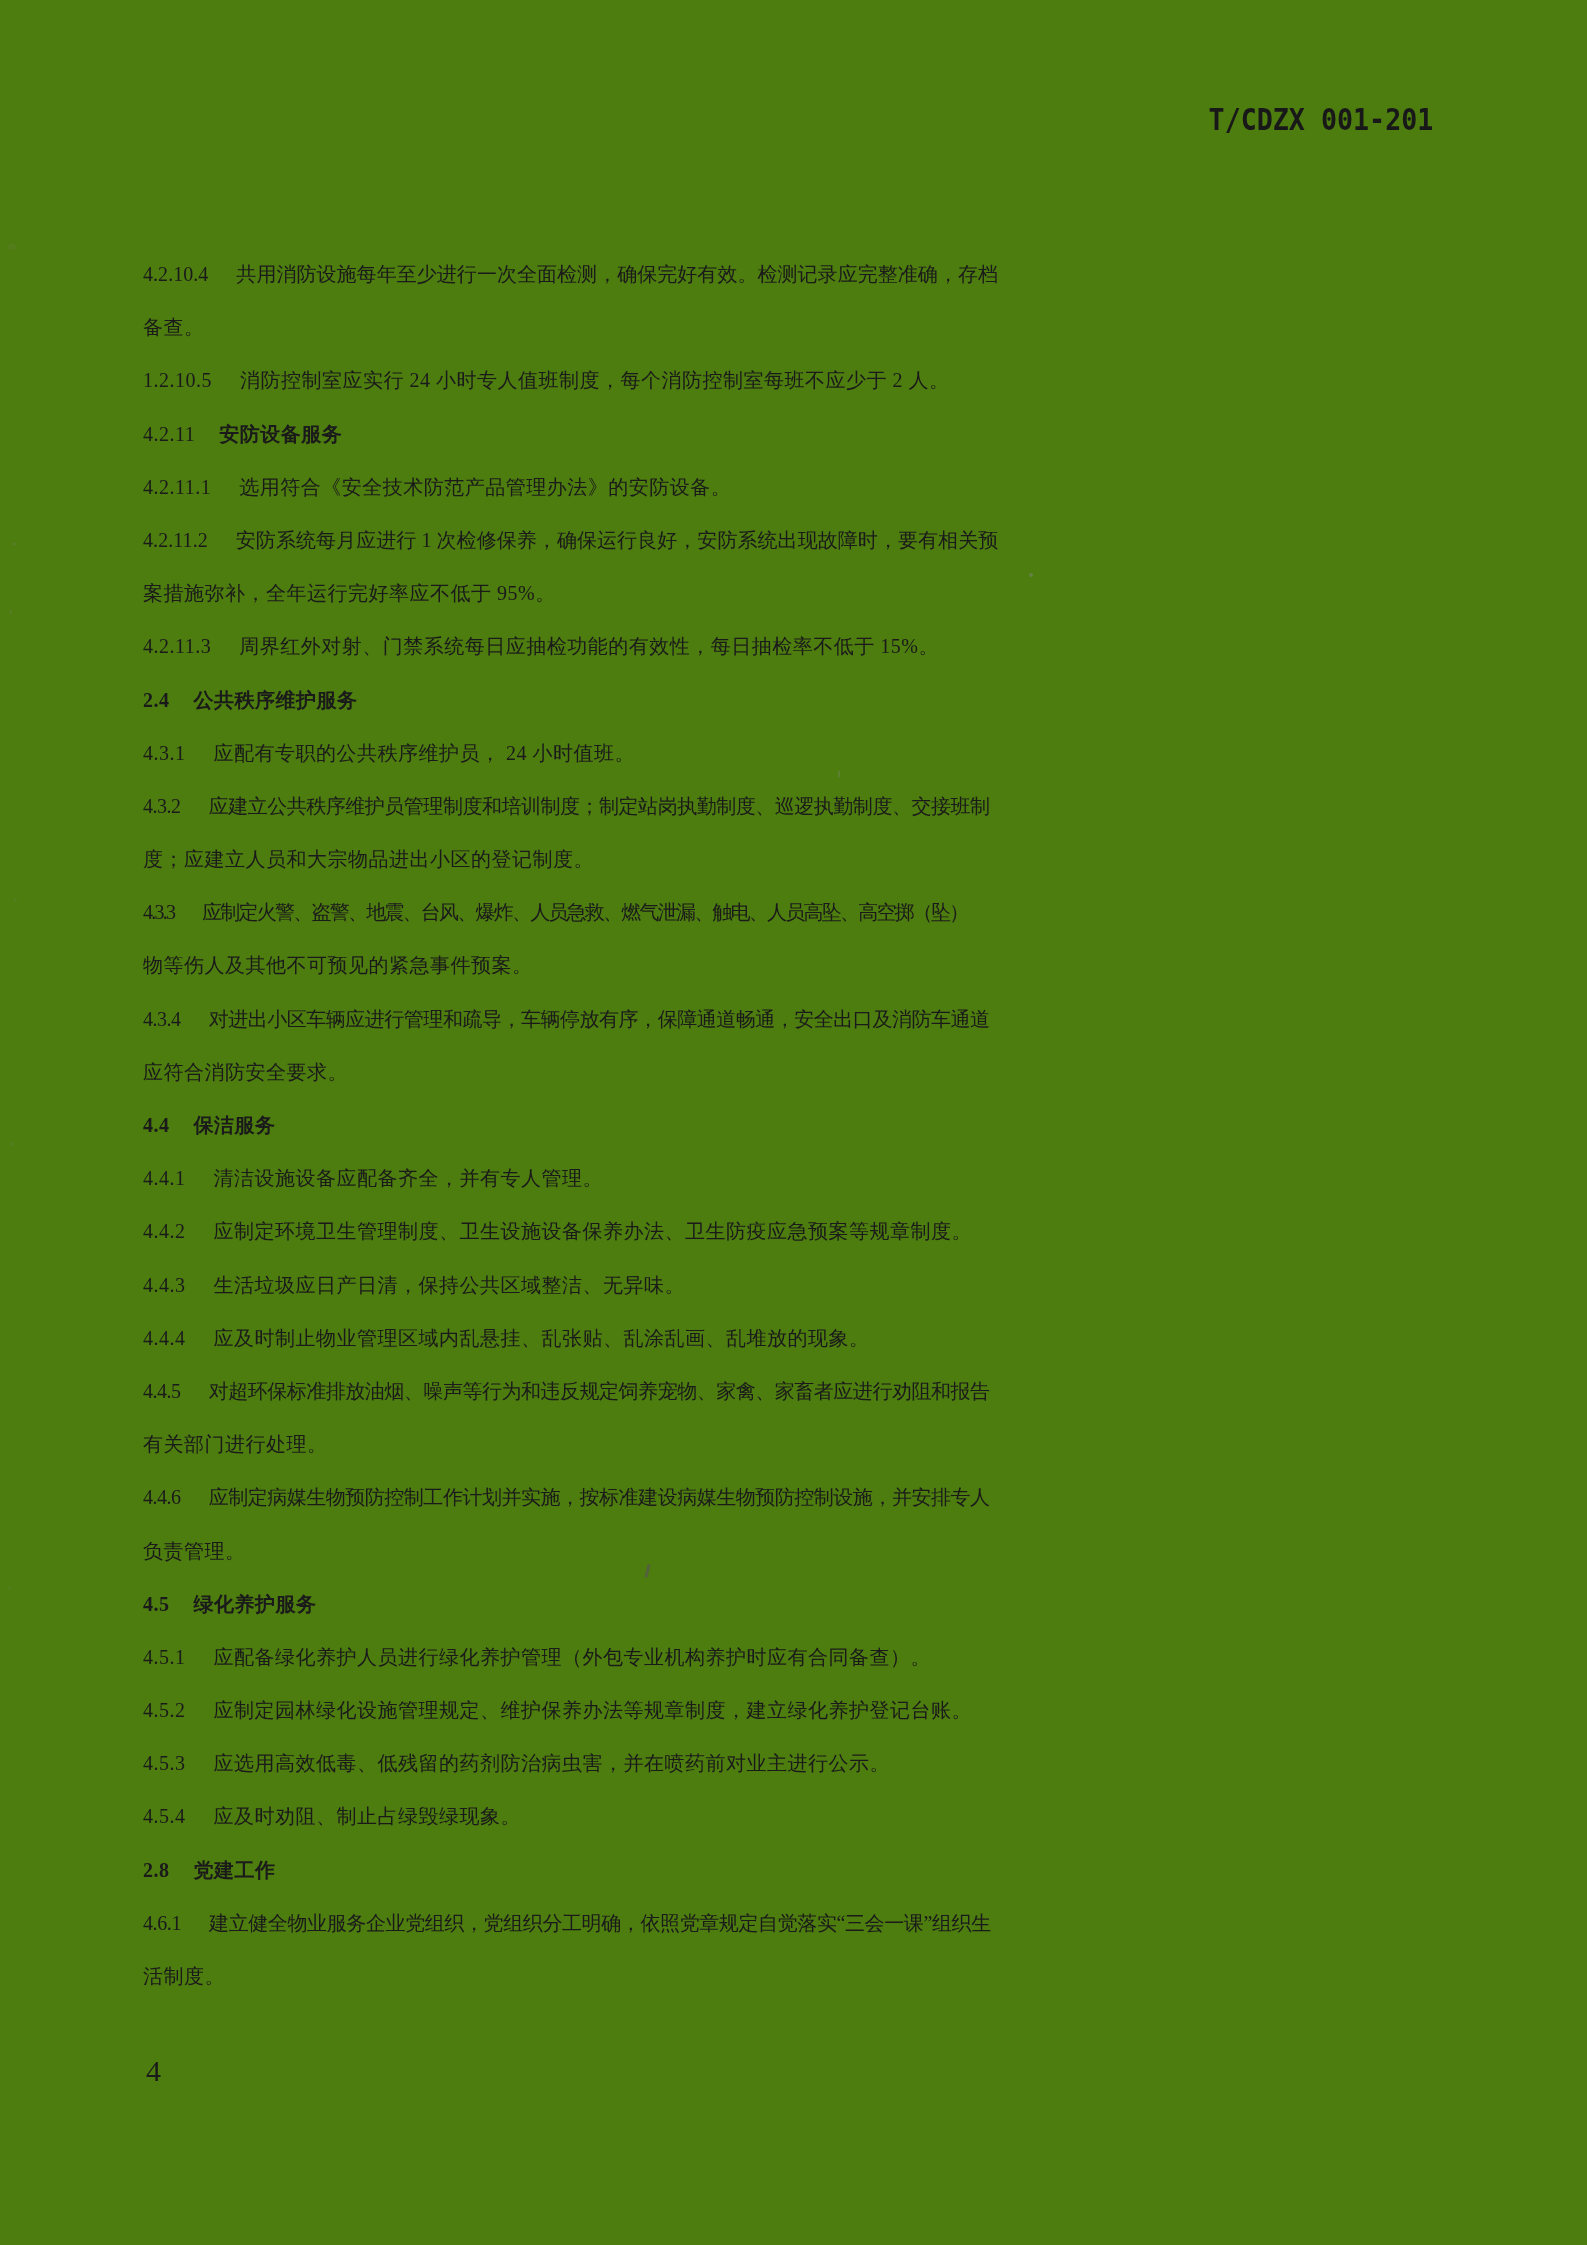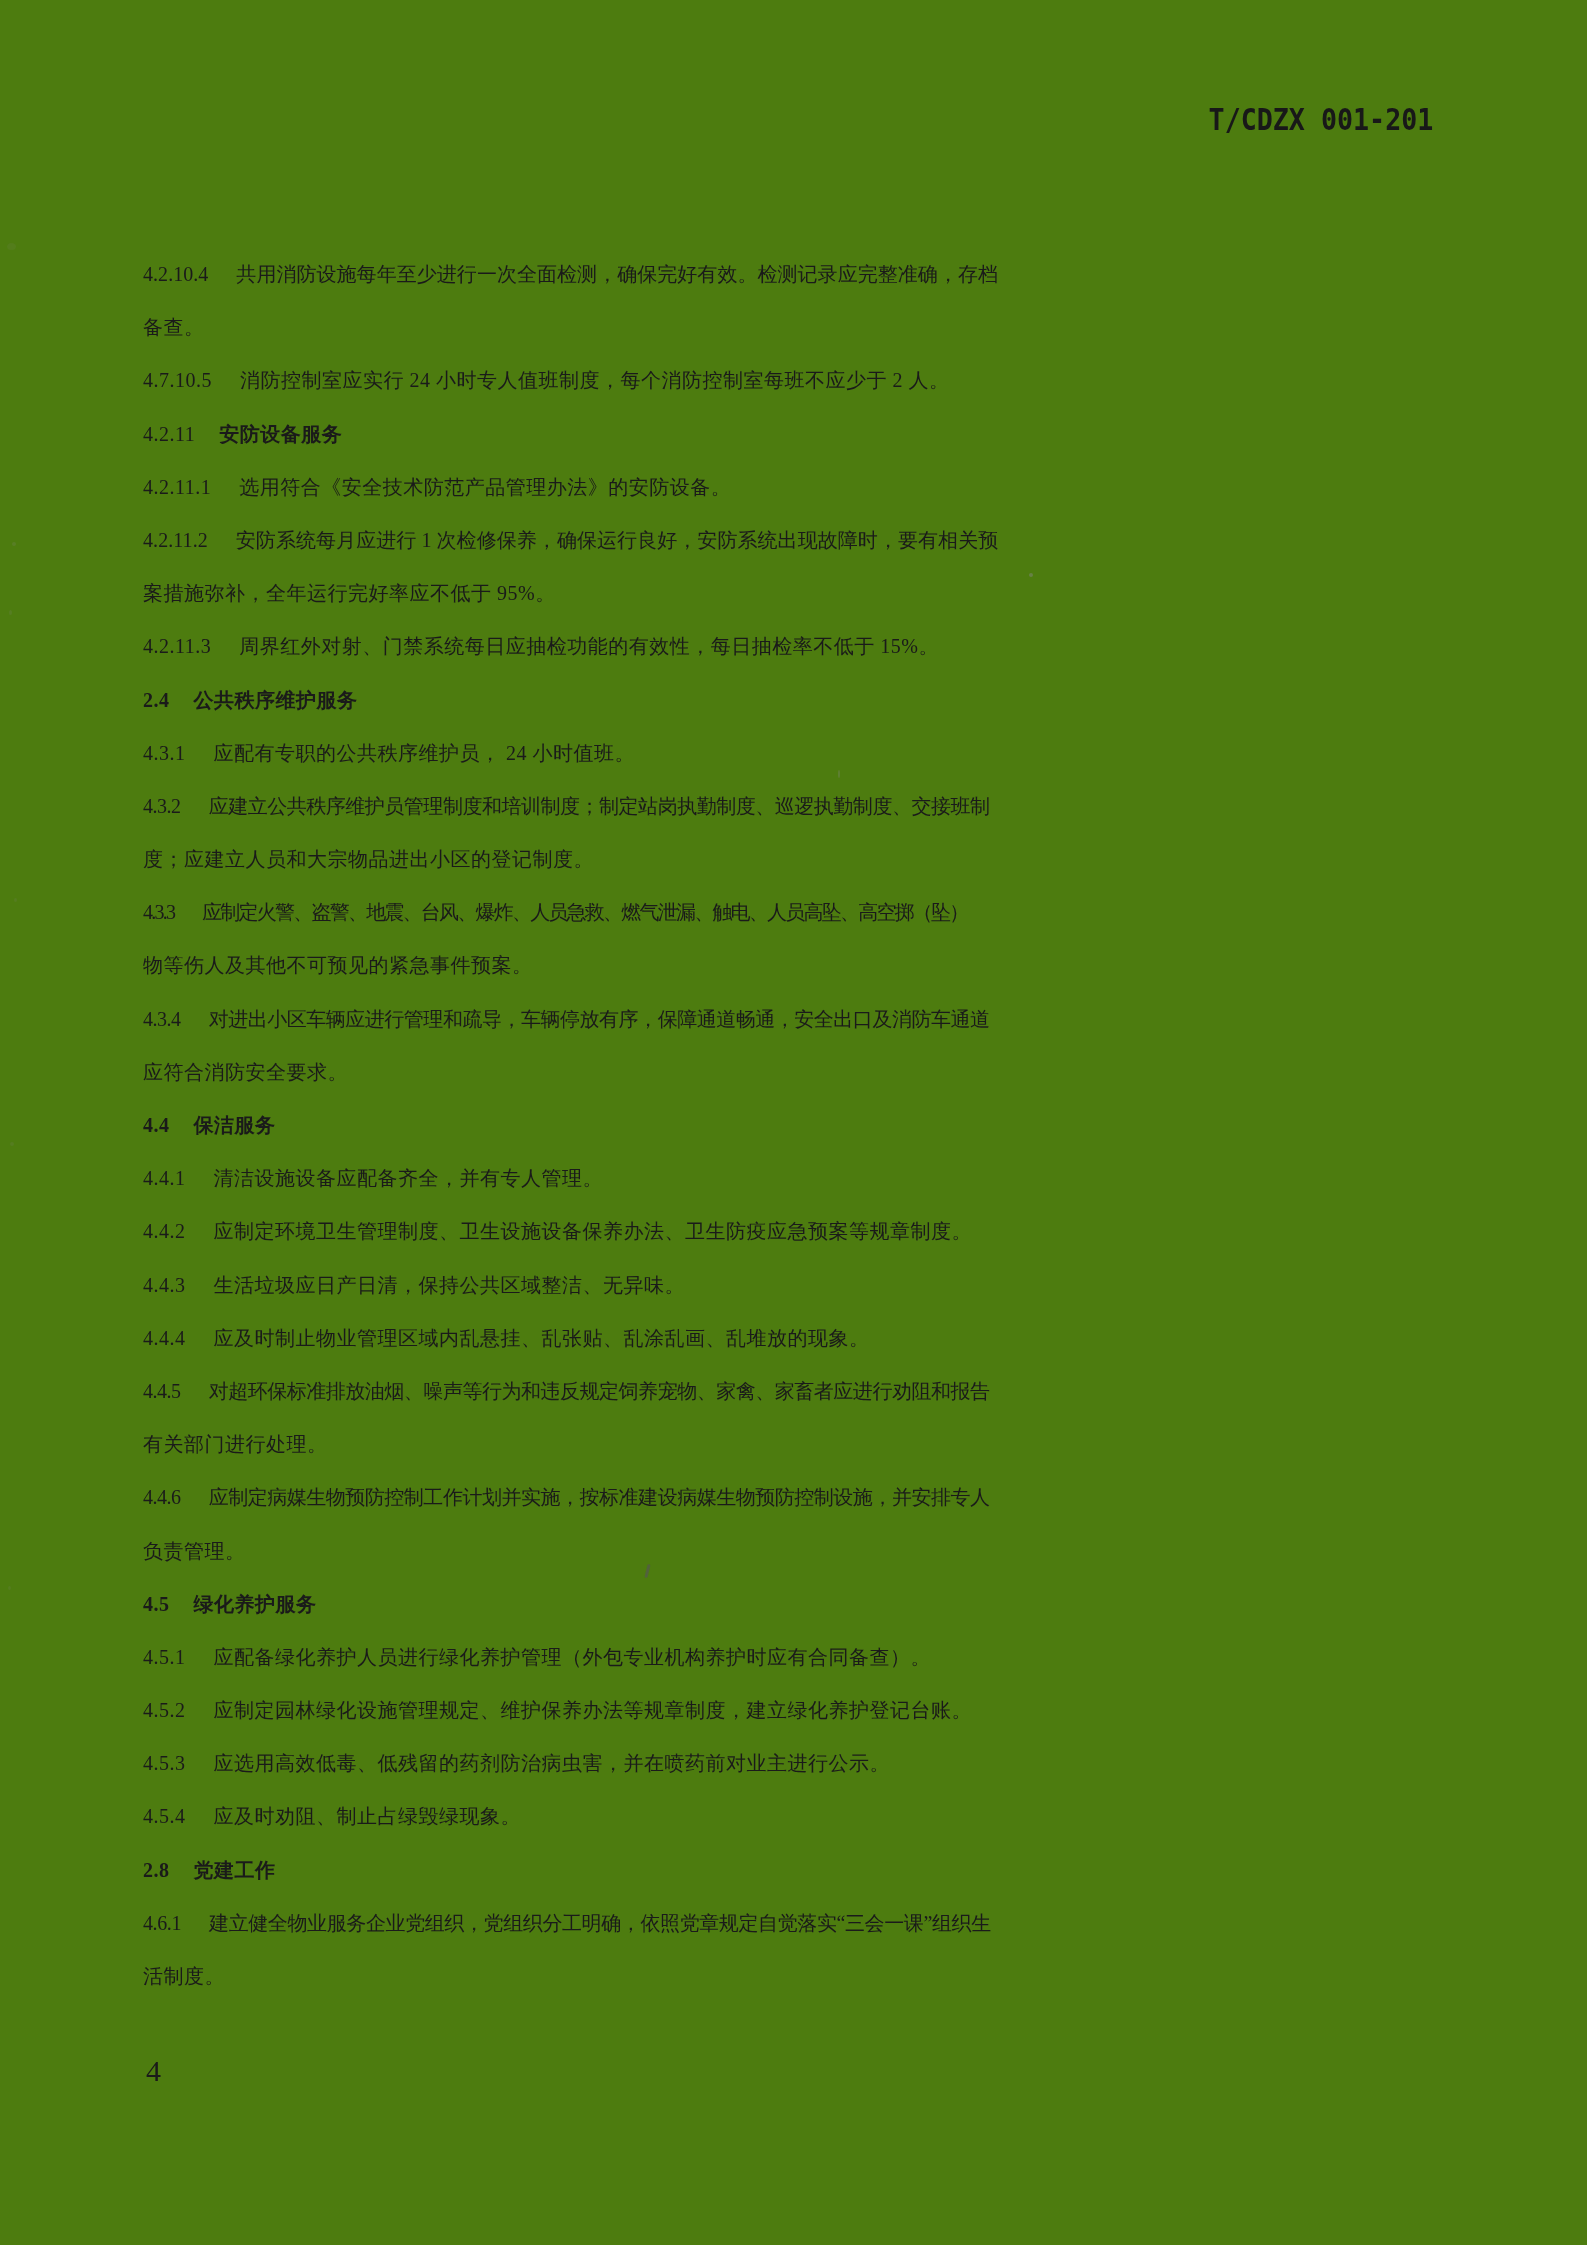--- a/index.html
+++ b/index.html
@@ -68,21 +68,21 @@
 </head>
 <body>
 
 <div class="page">
 
   <div class="header-code">T/CDZX 001-201</div>
 
   <div class="content">
       <div class="line clause fill" style="letter-spacing: 0.0434783px;"><span class="num">4.2.10.4</span><span class="t">共用消防设施每年至少进行一次全面检测，确保完好有效。检测记录应完整准确，存档</span></div>
       <div class="line clause">备查。</div>
-      <div class="line clause"><span class="num">4.7.10.5</span><span class="t">消防控制室应实行 24 小时专人值班制度，每个消防控制室每班不应少于 2 人。</span></div>
+      <div class="line clause"><span class="num">1.2.10.5</span><span class="t">消防控制室应实行 24 小时专人值班制度，每个消防控制室每班不应少于 2 人。</span></div>
       <div class="line h3"><span class="num">4.2.11</span><span class="t">安防设备服务</span></div>
       <div class="line clause"><span class="num">4.2.11.1</span><span class="t">选用符合《安全技术防范产品管理办法》的安防设备。</span></div>
       <div class="line clause fill" style="letter-spacing: 0.0625px;"><span class="num">4.2.11.2</span><span class="t">安防系统每月应进行 1 次检修保养，确保运行良好，安防系统出现故障时，要有相关预</span></div>
       <div class="line clause">案措施弥补，全年运行完好率应不低于 95%。</div>
       <div class="line clause"><span class="num">4.2.11.3</span><span class="t">周界红外对射、门禁系统每日应抽检功能的有效性，每日抽检率不低于 15%。</span></div>
       <div class="line h2"><span class="num">2.4</span><span class="t">公共秩序维护服务</span></div>
       <div class="line clause"><span class="num">4.3.1</span><span class="t">应配有专职的公共秩序维护员， 24 小时值班。</span></div>
       <div class="line clause fill" style="letter-spacing: -0.477778px;"><span class="num">4.3.2</span><span class="t">应建立公共秩序维护员管理制度和培训制度；制定站岗执勤制度、巡逻执勤制度、交接班制</span></div>
       <div class="line clause">度；应建立人员和大宗物品进出小区的登记制度。</div>
       <div class="line clause fill" style="letter-spacing: -1.7766px;"><span class="num">4.3.3</span><span class="t">应制定火警、盗警、地震、台风、爆炸、人员急救、燃气泄漏、触电、人员高坠、高空掷（坠）</span></div>

